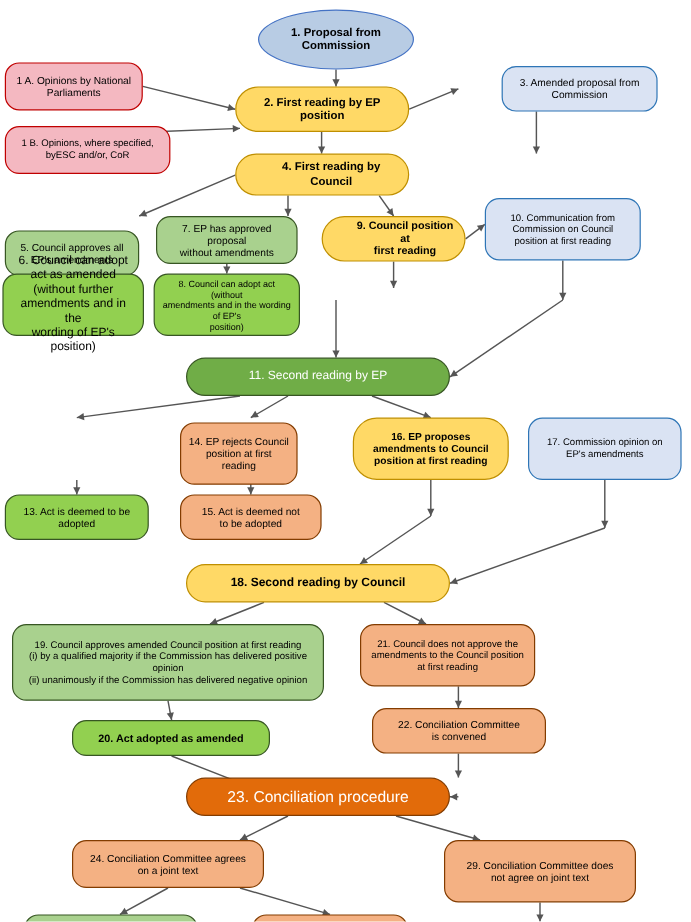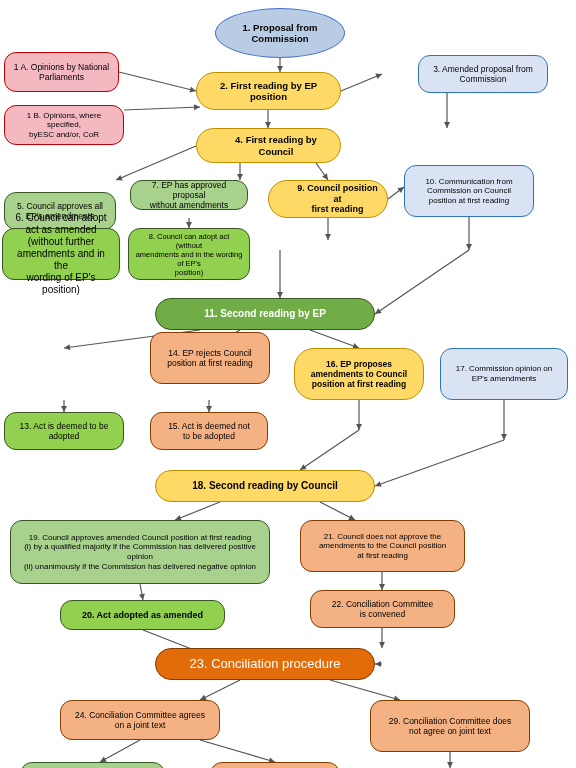--- a/index.html
+++ b/index.html
@@ -145,21 +145,21 @@
   <div class="node blue-light ellipse" style="left:215px;top:8px;width:130px;height:50px;font-size:9.5px;font-weight:bold;">
     <span style="white-space:pre-line;">1. Proposal from
 Commission</span>
   </div>
 
   <div class="node pink-light rounded" style="left:4px;top:52px;width:115px;height:40px;font-size:8.5px;">
     <span style="white-space:pre-line;">1 A. Opinions by National
 Parliaments</span>
   </div>
 
-  <div class="node pink-light rounded" style="left:4px;top:105px;width:120px;height:40px;font-size:8px;">
+  <div class="node pink-light rounded" style="left:4px;top:105px;width:138px;height:40px;font-size:8px;">
     <span style="white-space:pre-line;">1 B. Opinions, where specified,
 byESC and/or, CoR</span>
   </div>
 
   <div class="node yellow pill" style="left:196px;top:72px;width:145px;height:38px;font-size:9.5px;font-weight:bold;">
     <span style="white-space:pre-line;">2. First reading by EP
 position</span>
   </div>
 
   <div class="node gray-blue rounded" style="left:382px;top:55px;width:130px;height:38px;font-size:8.5px;margin-left:36px;">
@@ -176,21 +176,21 @@
     <span style="white-space:pre-line;">5. Council approves all
 EP's amendments</span>
   </div>
 
   <div class="node green-bright rounded" style="left:2px;top:228px;width:118px;height:52px;font-size:10px;">
     <span style="white-space:pre-line;">6. Council can adopt act as amended
 (without further amendments and in the
 wording of EP's position)</span>
   </div>
 
-  <div class="node green rounded" style="left:130px;top:180px;width:118px;height:30px;font-size:8.5px;">
+  <div class="node green rounded" style="left:130px;top:180px;width:118px;height:40px;font-size:8.5px;">
     <span style="white-space:pre-line;">7. EP has approved proposal
 without amendments</span>
   </div>
 
   <div class="node green-bright rounded" style="left:128px;top:228px;width:122px;height:52px;font-size:7.5px;">
     <span style="white-space:pre-line;">8. Council can adopt act (without
 amendments and in the wording of EP's
 position)</span>
   </div>
 
@@ -198,31 +198,31 @@
     <span style="white-space:pre-line;margin-left:19px;">9. Council position at
 first reading</span>
   </div>
 
   <div class="node gray-blue rounded" style="left:404px;top:165px;width:130px;height:52px;font-size:8px;">
     <span style="white-space:pre-line;">10. Communication from
 Commission on Council
 position at first reading</span>
   </div>
 
-  <div class="node green-dark pill" style="left:155px;top:298px;width:220px;height:32px;font-size:10px;font-weight:bold;color:#fff;">
+  <div class="node green-dark pill" style="left:155px;top:298px;width:220px;height:32px;font-size:10px;font-weight:normal;color:#fff;">
     <span>11. Second reading by EP</span>
   </div>
 
 
   <div class="node green-bright rounded" style="left:4px;top:412px;width:120px;height:38px;font-size:8.5px;">
     <span style="white-space:pre-line;">13. Act is deemed to be
 adopted</span>
   </div>
 
-  <div class="node orange rounded" style="left:150px;top:332px;width:120px;height:52px;font-size:8.5px;">
+  <div class="node orange rounded" style="left:150px;top:352px;width:98px;height:52px;font-size:8.5px;">
     <span style="white-space:pre-line;">14. EP rejects Council
 position at first reading</span>
   </div>
 
   <div class="node orange rounded" style="left:150px;top:412px;width:118px;height:38px;font-size:8.5px;">
     <span style="white-space:pre-line;">15. Act is deemed not
 to be adopted</span>
   </div>
 
   <div class="node yellow pill" style="left:294px;top:348px;width:130px;height:52px;font-size:8.5px;font-weight:bold;">
@@ -243,21 +243,21 @@
   <div class="node green rounded" style="left:10px;top:520px;width:260px;height:64px;font-size:8px;">
     <span style="white-space:pre-line;">19. Council approves amended Council position at first reading
 (i) by a qualified majority if the Commission has delivered positive opinion
 (ii) unanimously if the Commission has delivered negative opinion</span>
   </div>
 
   <div class="node green-bright rounded" style="left:60px;top:600px;width:165px;height:30px;font-size:9px;font-weight:bold;">
     <span>20. Act adopted as amended</span>
   </div>
 
-  <div class="node orange rounded" style="left:300px;top:520px;width:165px;height:52px;font-size:8px;">
+  <div class="node orange rounded" style="left:300px;top:520px;width:146px;height:52px;font-size:8px;">
     <span style="white-space:pre-line;">21. Council does not approve the
 amendments to the Council position
 at first reading</span>
   </div>
 
   <div class="node orange rounded" style="left:310px;top:590px;width:145px;height:38px;font-size:8.5px;">
     <span style="white-space:pre-line;">22. Conciliation Committee
 is convened</span>
   </div>
 

